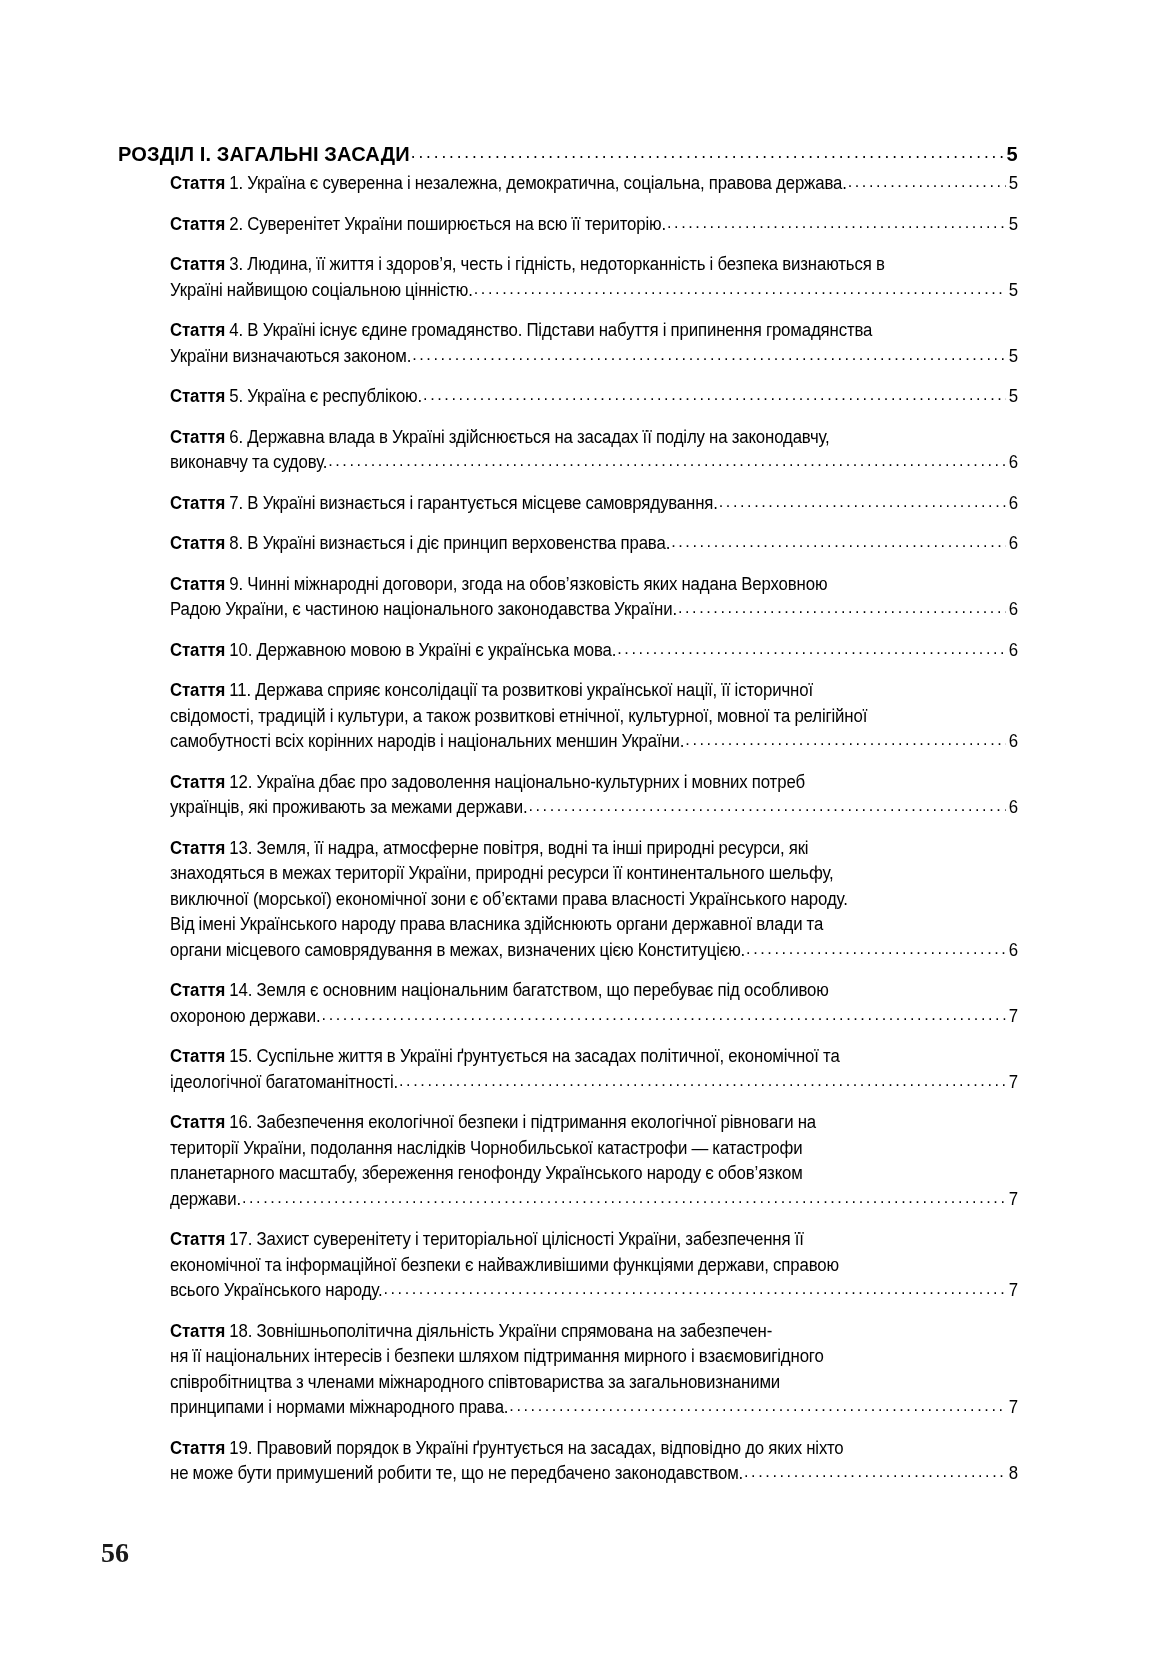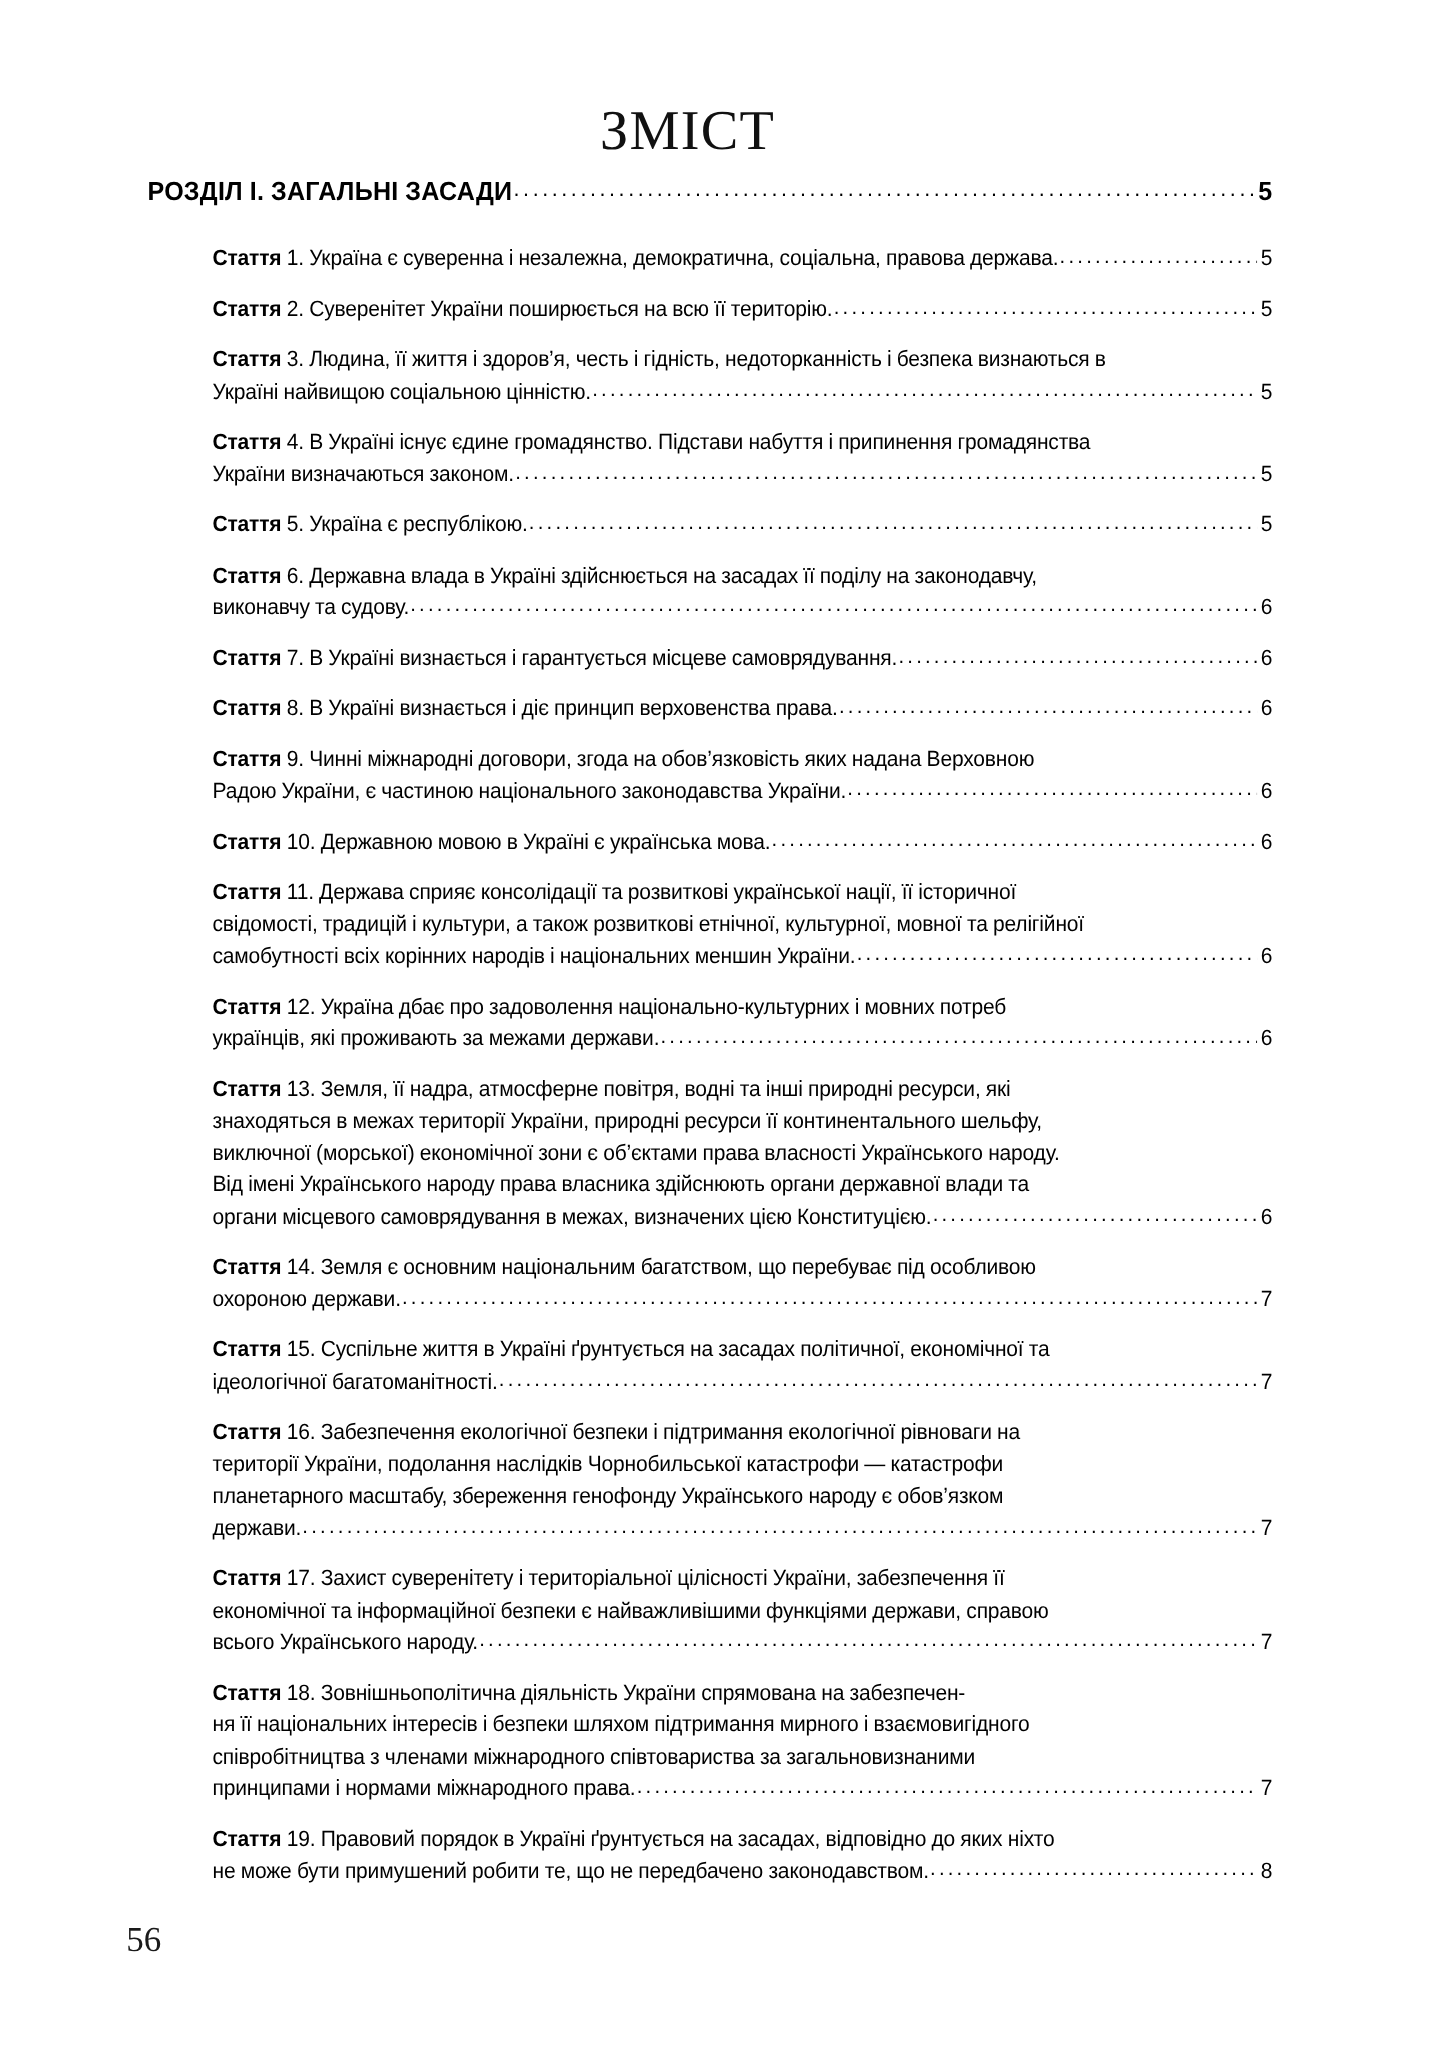--- a/index.html
+++ b/index.html
@@ -62,21 +62,21 @@
     width: 104.7%;
   }
 
   
   .section-entry .entry-inner {
     font-size: 21px;
     font-weight: bold;
     line-height: 27px;
     letter-spacing: 0.2px;
   }
-  .section-entry { margin-bottom: 26px; }
+  .section-entry { margin-bottom: 2px; }
 
   
   .article-entry {
     padding-left: 52px;
   }
 
   .art-label {
     font-weight: bold;
   }
 
@@ -116,28 +116,28 @@
   }
 
   
   .folio {
     position: absolute;
     left: 101px;
     top: 1537px;
     font-family: "Liberation Serif", serif;
     font-size: 28px;
     color: #1a1a1a;
+    font-weight: bold;
   }
 </style>
 </head>
 <body>
 
 <div class="page">
 
-  <div class="toc-title">ЗМІСТ</div>
 
   <div class="toc-body">
 
     <div class="entry section-entry">
       <div class="entry-inner">
         <div class="tail">
           <span class="tail-text">РОЗДІЛ І. ЗАГАЛЬНІ ЗАСАДИ</span>
           <span class="tail-dots">..........................................................................................................</span>
           <span class="tail-page">5</span>
         </div>

